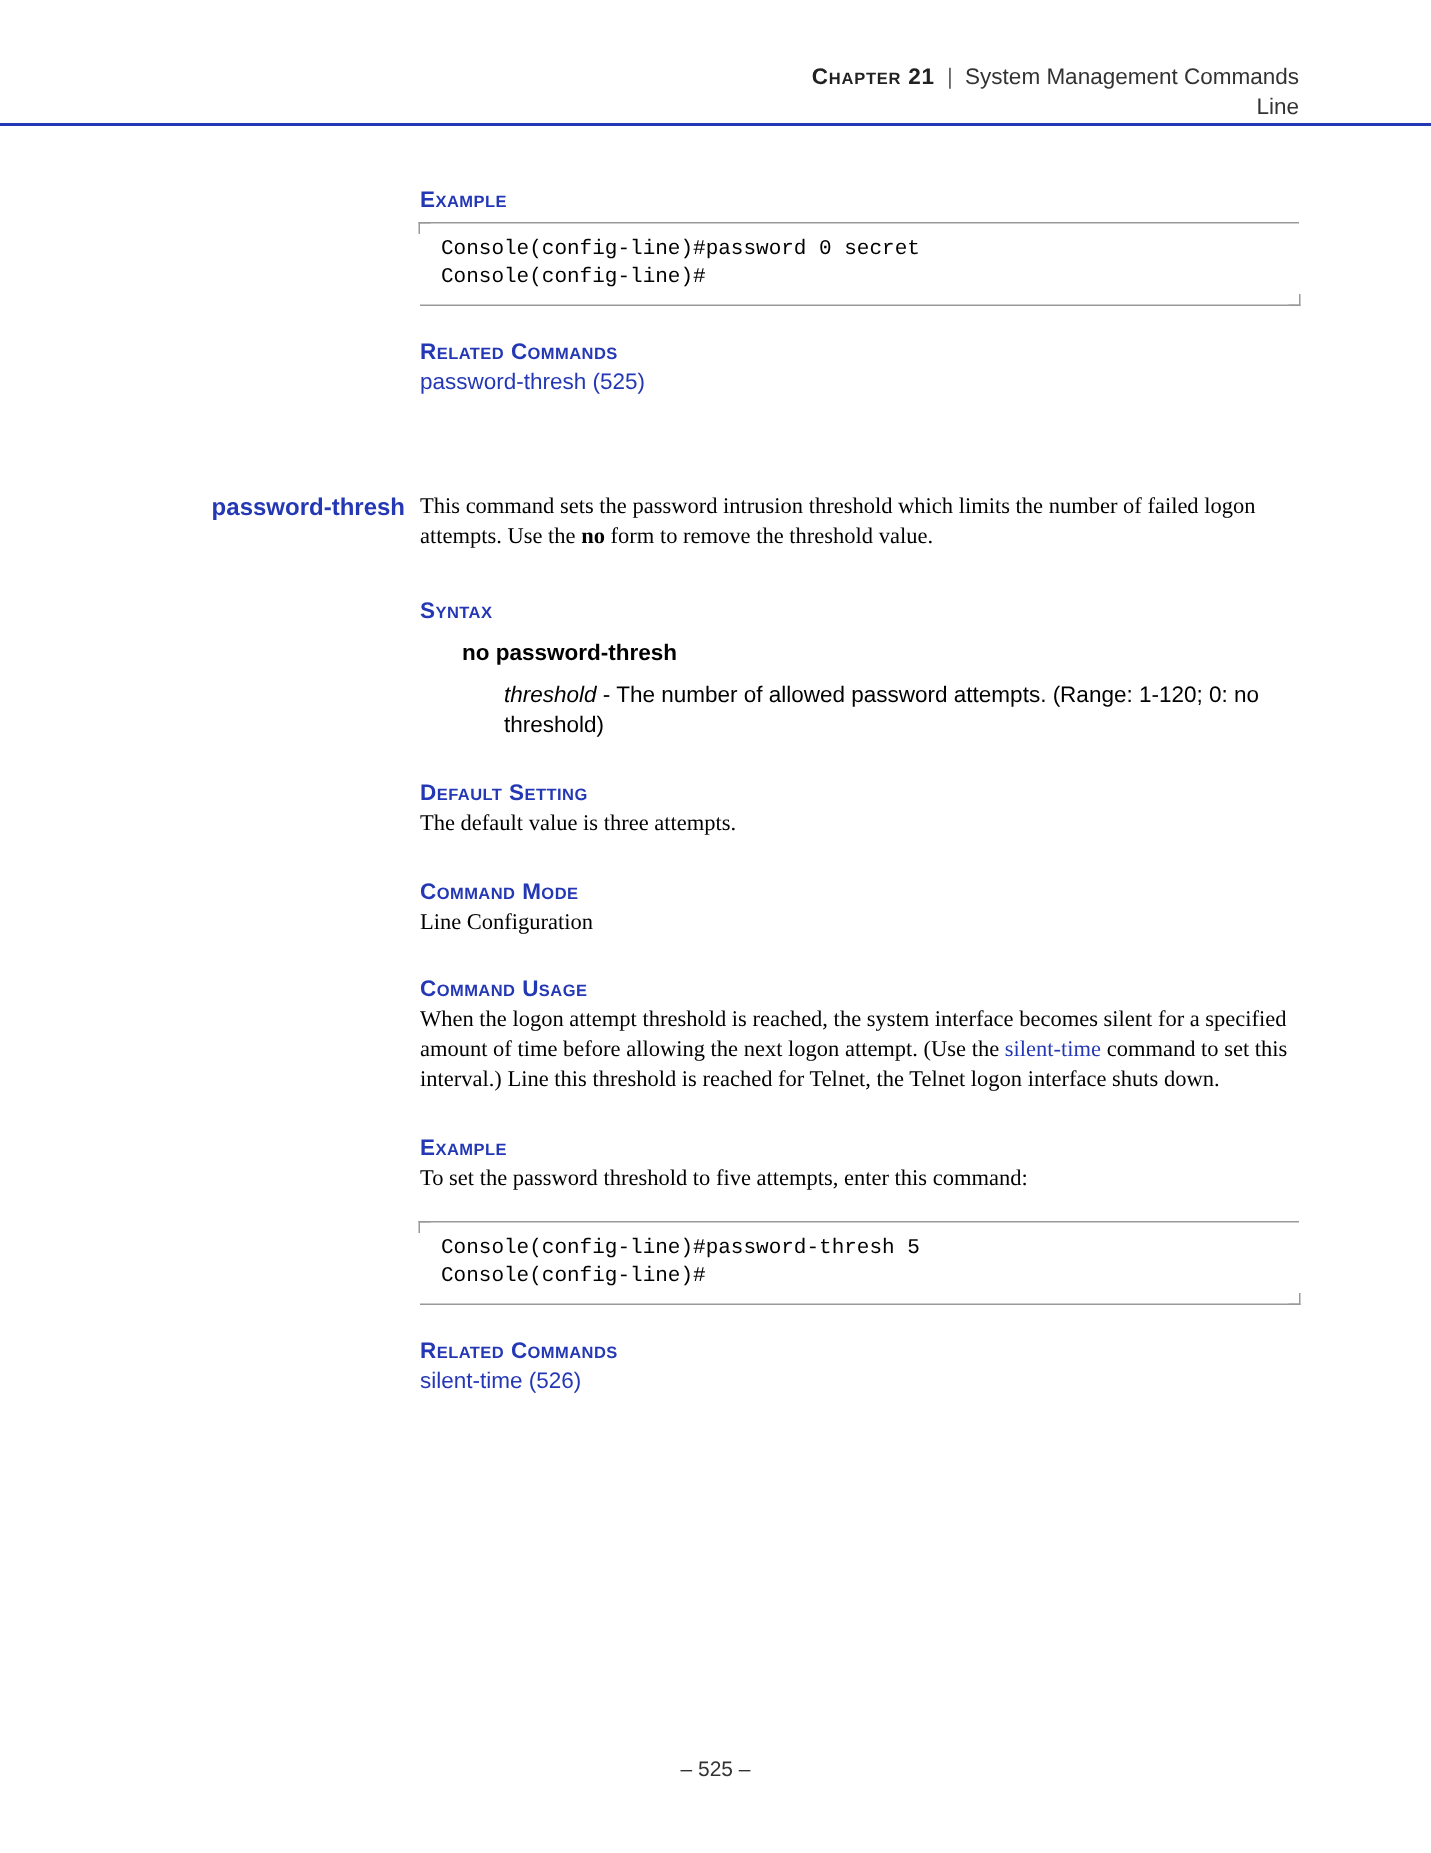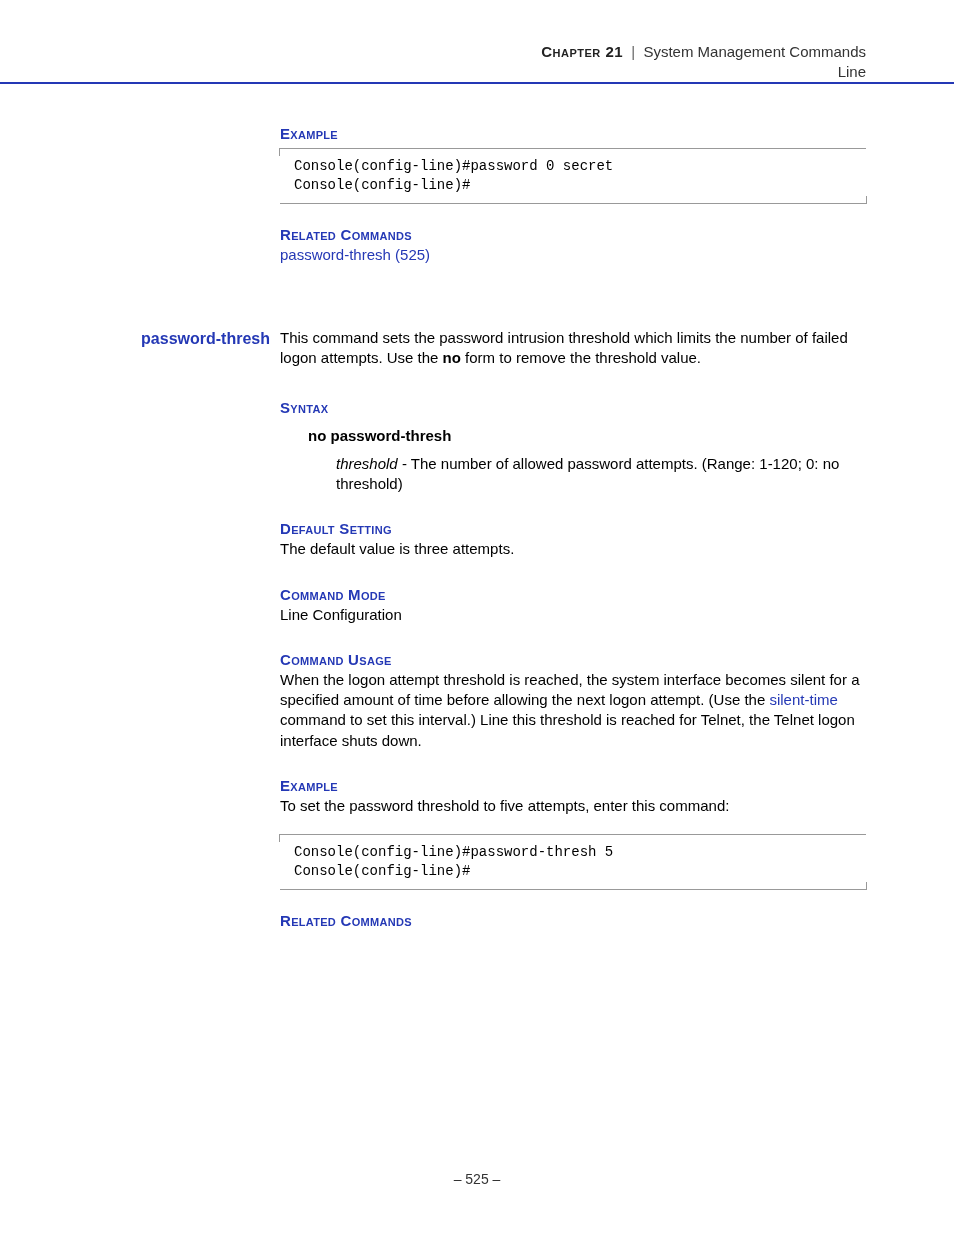--- a/index.html
+++ b/index.html
@@ -97,20 +97,21 @@
     color: #2438b5;
     font-size: 16px;
   }
   .command-body {
     margin-left: 165px;
   }
   .para {
     font-size: 15px;
     line-height: 1.35;
     color: #000;
+    font-family: Liberation Serif, serif;
   }
   .para .bold { font-weight: bold; }
   .syntax-line {
     margin-left: 28px;
     font-size: 15px;
     line-height: 1.35;
     margin-top: 6px;
   }
   .syntax-line .cmd { font-weight: bold; }
   .syntax-line .arg { font-style: italic; }
@@ -179,19 +180,20 @@
     <div class="para usage">
       <span>When the logon attempt threshold is reached, the system interface becomes silent for a specified amount of time before allowing the next logon attempt. (Use the </span><span class="link-inline">silent-time</span><span> command to set this interval.) Line this threshold is reached for Telnet, the Telnet logon interface shuts down.</span>
     </div>
 
     <div class="section-label" style="margin-top:26px">Example</div>
     <div class="para">To set the password threshold to five attempts, enter this command:</div>
     <div class="code-block" style="margin-top:18px">Console(config-line)#password-thresh 5
 Console(config-line)#</div>
 
     <div class="section-label">Related Commands</div>
+    <div class="link">silent-time (526)</div>
 
   </div>
 </div>
 
 <div class="footer">
   <span>– 525 –</span>
 </div>
 
 </body></html>

